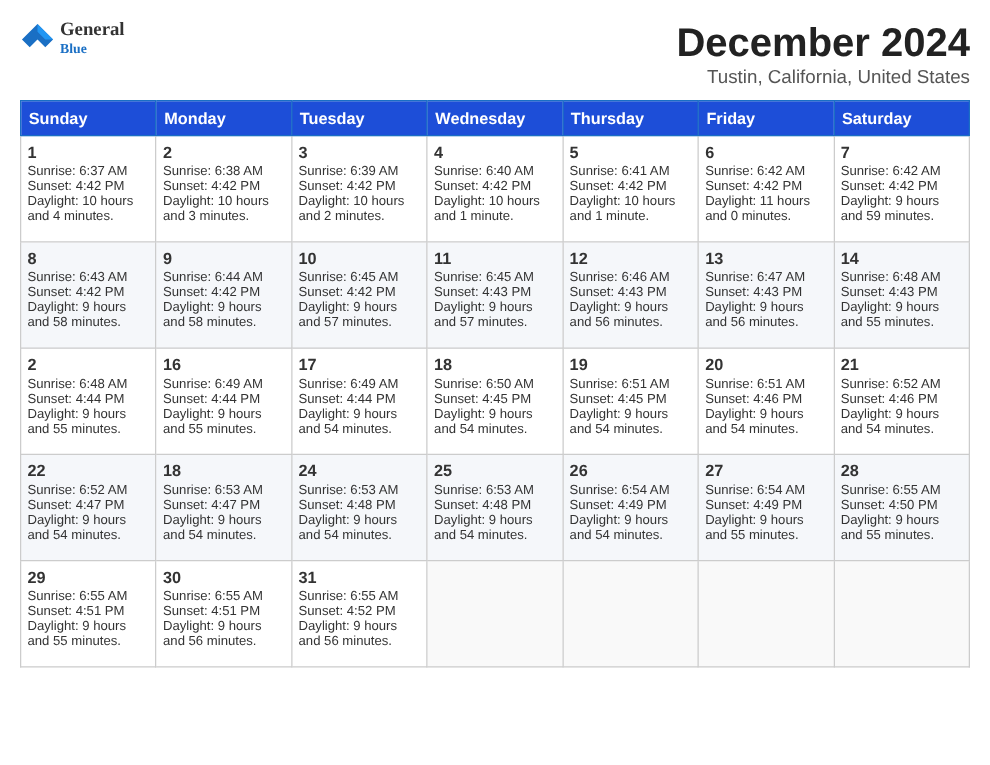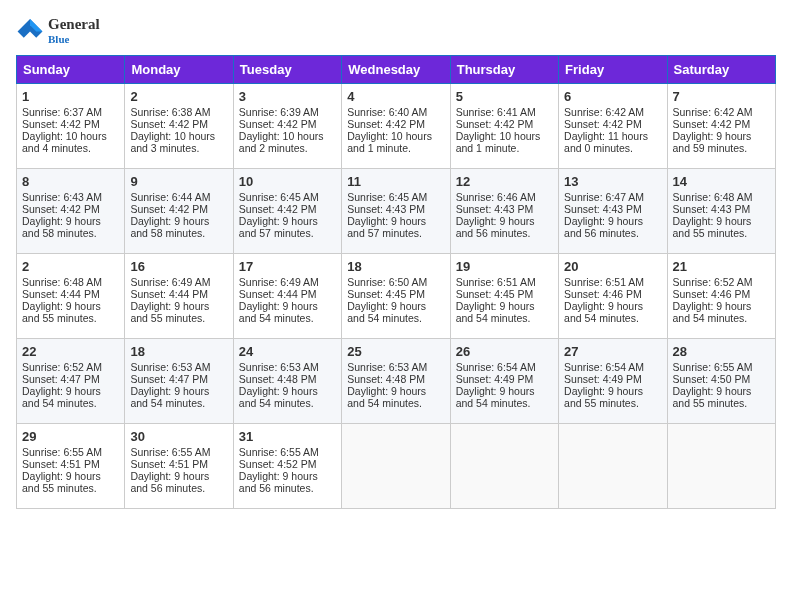--- a/index.html
+++ b/index.html
@@ -52,21 +52,21 @@
     .calendar-subtitle {
       font-size: 15px;
       color: #555;
     }
     .calendar {
       width: 100%;
       border-collapse: collapse;
       table-layout: fixed;
     }
     .calendar th {
-      background: #6d28d9;
+      background: #1d4ed8;
       color: #fff;
       font-size: 13px;
       font-weight: bold;
       padding: 6px 6px;
       text-align: left;
       border: 1px solid #1a6fc4;
     }
     .calendar td {
       border: 1px solid #ccc;
       vertical-align: top;
@@ -101,20 +101,22 @@
     <svg class="logo-icon" viewBox="0 0 36 36" xmlns="http://www.w3.org/2000/svg">
       <polygon points="18,4 34,20 26,28 18,20 10,28 2,20" fill="#1a6fc4"></polygon>
       <polygon points="18,4 34,20 26,20 18,12" fill="#2196f3"></polygon>
     </svg>
     <div class="logo-text">
       <span class="logo-general">General</span>
       <span class="logo-blue">Blue</span>
     </div>
   </div>
   <div class="title-block">
+    <div class="calendar-title">December 2024</div>
+    <div class="calendar-subtitle">Tustin, California, United States</div>
   </div>
 </div>
 
 <table class="calendar">
   <thead>
     <tr>
     <th>Sunday</th>
         <th>Monday</th>
         <th>Tuesday</th>
         <th>Wednesday</th>

